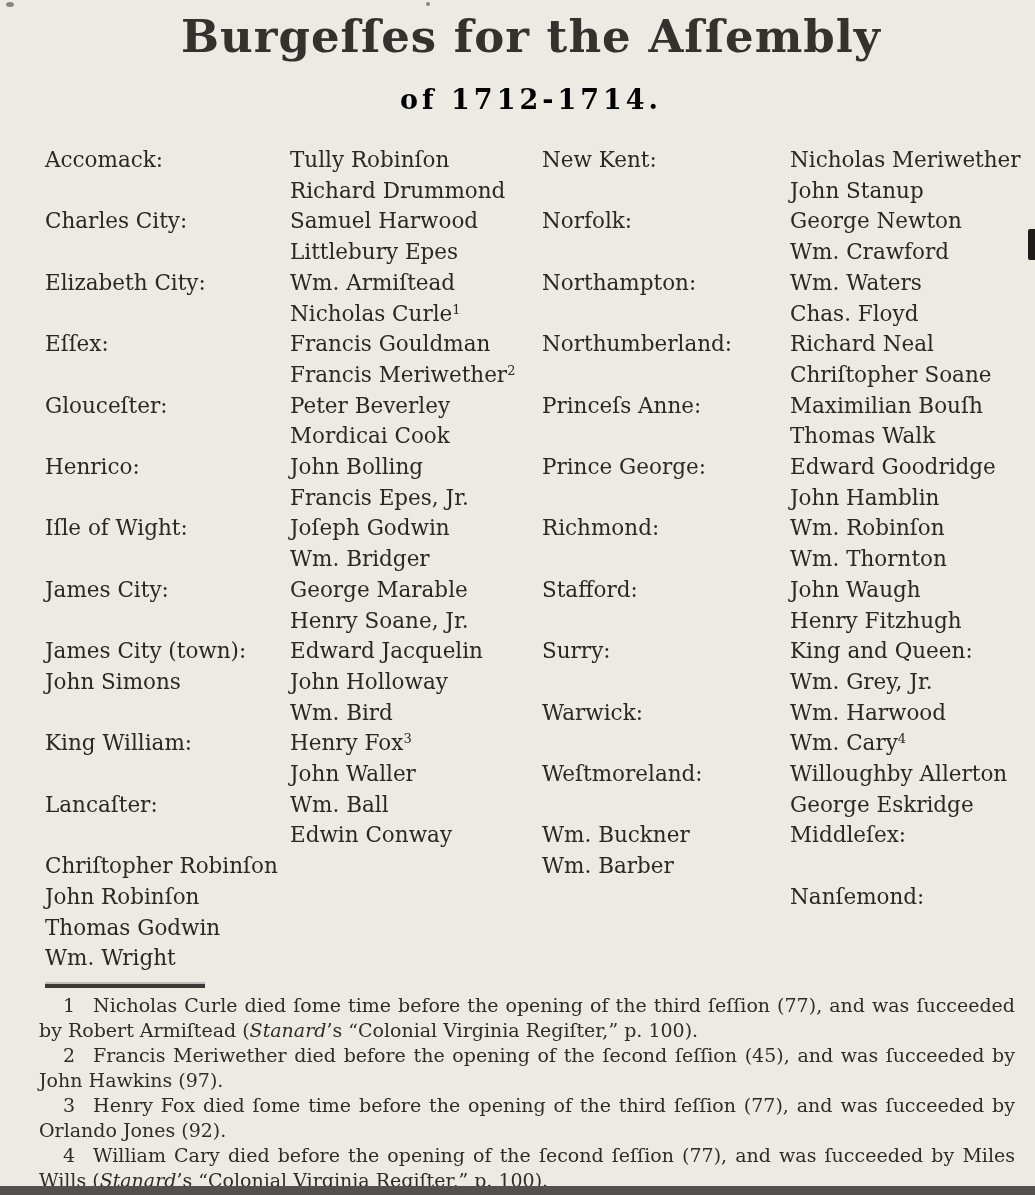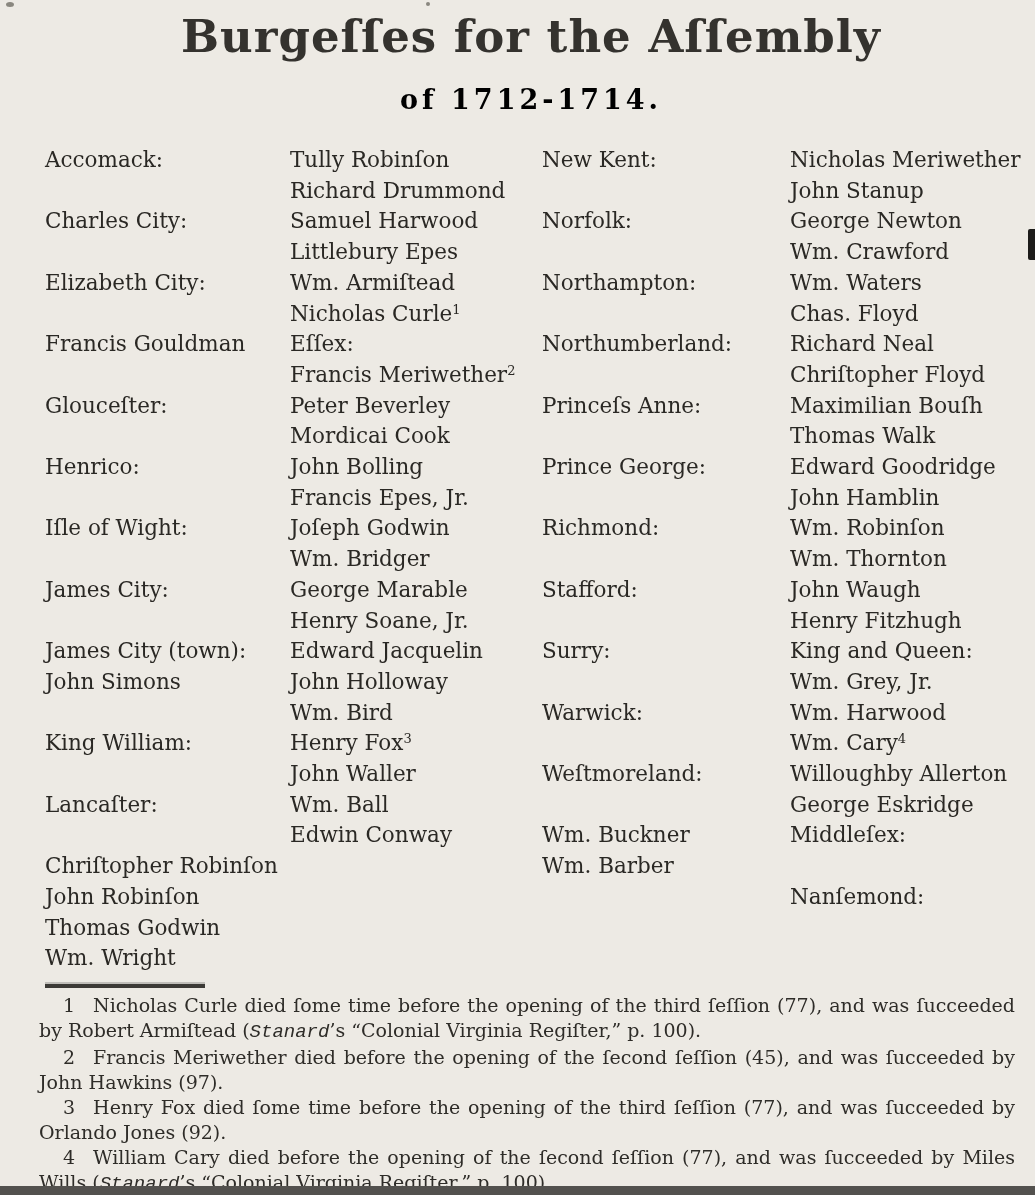--- a/index.html
+++ b/index.html
@@ -58,21 +58,21 @@
   .footnotes { margin: 5px 20px 0 12px; }
   .footnote {
     font-size: 19px;
     line-height: 25px;
     text-align: justify;
     text-indent: 24px;
     margin: 0;
     color: #2e2c28;
   }
   .fn-num { padding-right: 18px; }
-  .fn-italic { font-style: italic; font-family: Liberation Mono, monospace; }
+  .fn-italic { font-style: italic; }
 
   .bottom-band {
     position: absolute; left: 0; right: 0; bottom: 0;
     height: 9px;
     background: #53514e;
   }
   .edge-mark {
     position: absolute; right: 0; top: 229px;
     width: 7px; height: 31px;
     background: #1d1c1a;
@@ -107,28 +107,28 @@
       <span class="cell"></span>
       <span class="cell">Wm. Crawford</span>
       <span class="cell">Elizabeth City:</span>
       <span class="cell">Wm. Armiſtead</span>
       <span class="cell">Northampton:</span>
       <span class="cell">Wm. Waters</span>
       <span class="cell"></span>
       <span class="cell">Nicholas Curle<sup>1</sup></span>
       <span class="cell"></span>
       <span class="cell">Chas. Floyd</span>
+      <span class="cell">Eſſex:</span>
       <span class="cell">Francis Gouldman</span>
-      <span class="cell">Eſſex:</span>
       <span class="cell">Northumberland:</span>
       <span class="cell">Richard Neal</span>
       <span class="cell"></span>
       <span class="cell">Francis Meriwether<sup>2</sup></span>
       <span class="cell"></span>
-      <span class="cell">Chriſtopher Floyd</span>
+      <span class="cell">Chriſtopher Soane</span>
       <span class="cell">Glouceſter:</span>
       <span class="cell">Peter Beverley</span>
       <span class="cell">Princeſs Anne:</span>
       <span class="cell">Maximilian Bouſh</span>
       <span class="cell"></span>
       <span class="cell">Mordicai Cook</span>
       <span class="cell"></span>
       <span class="cell">Thomas Walk</span>
       <span class="cell">Henrico:</span>
       <span class="cell">John Bolling</span>

